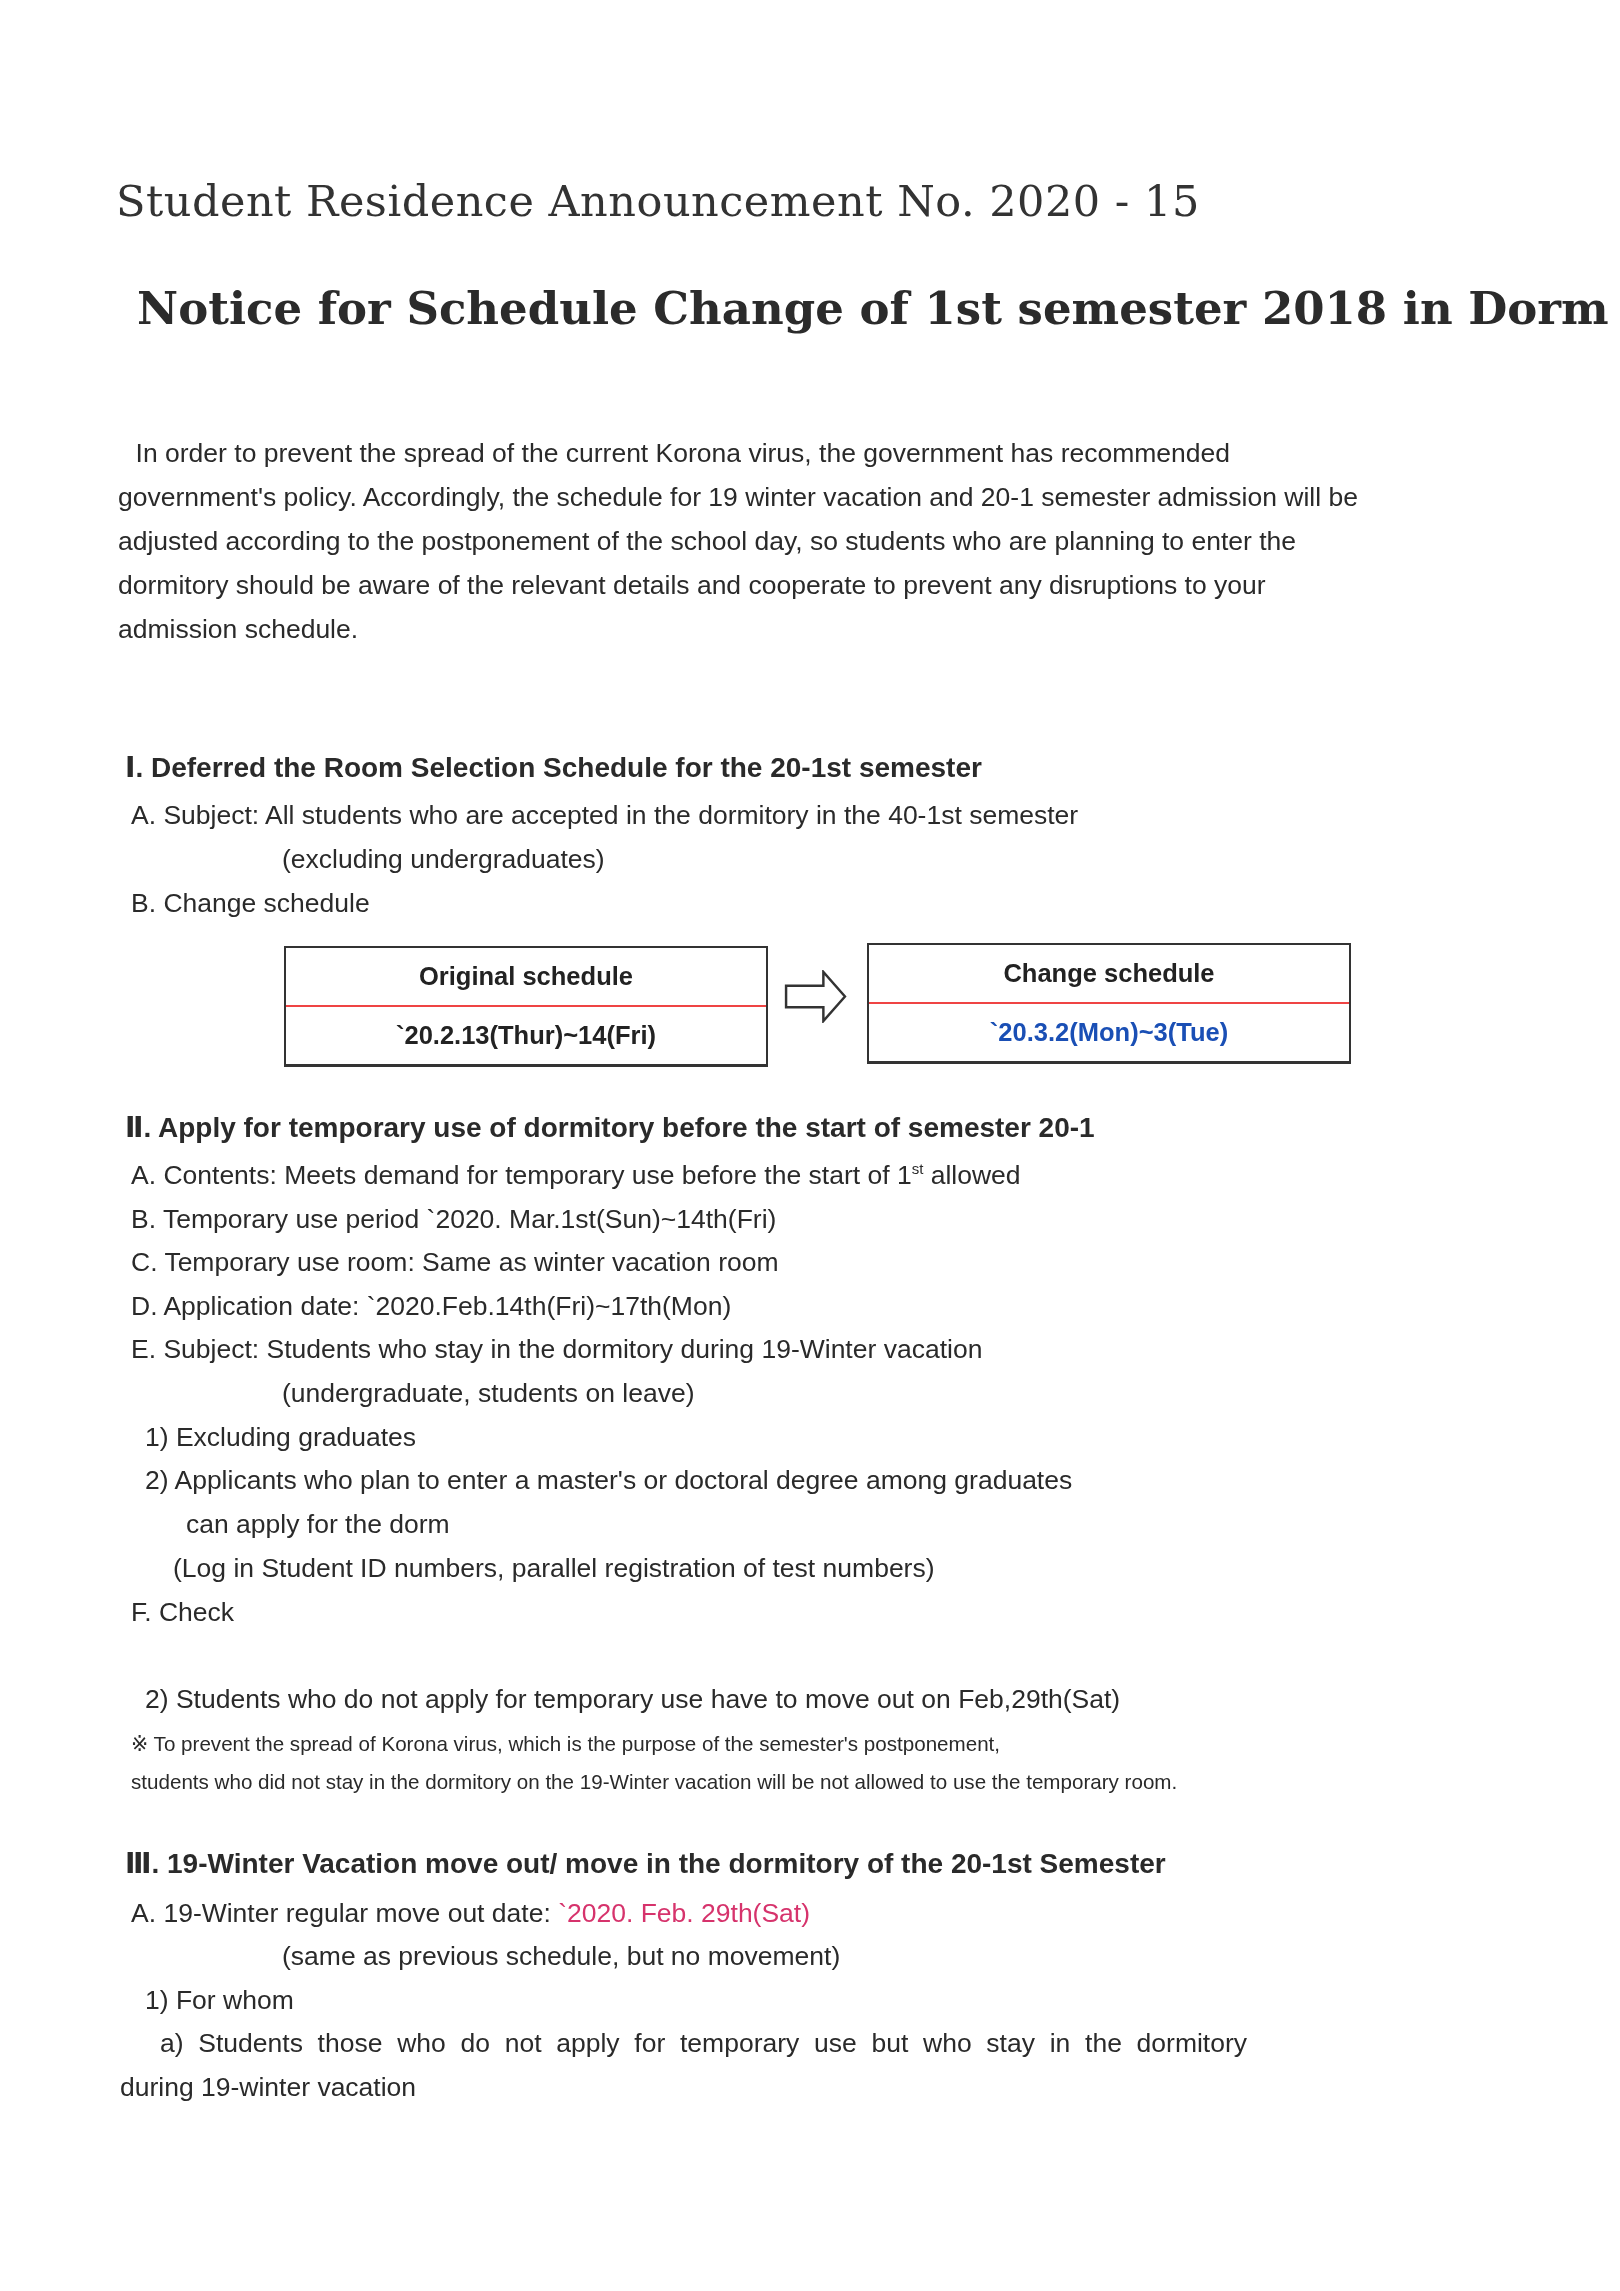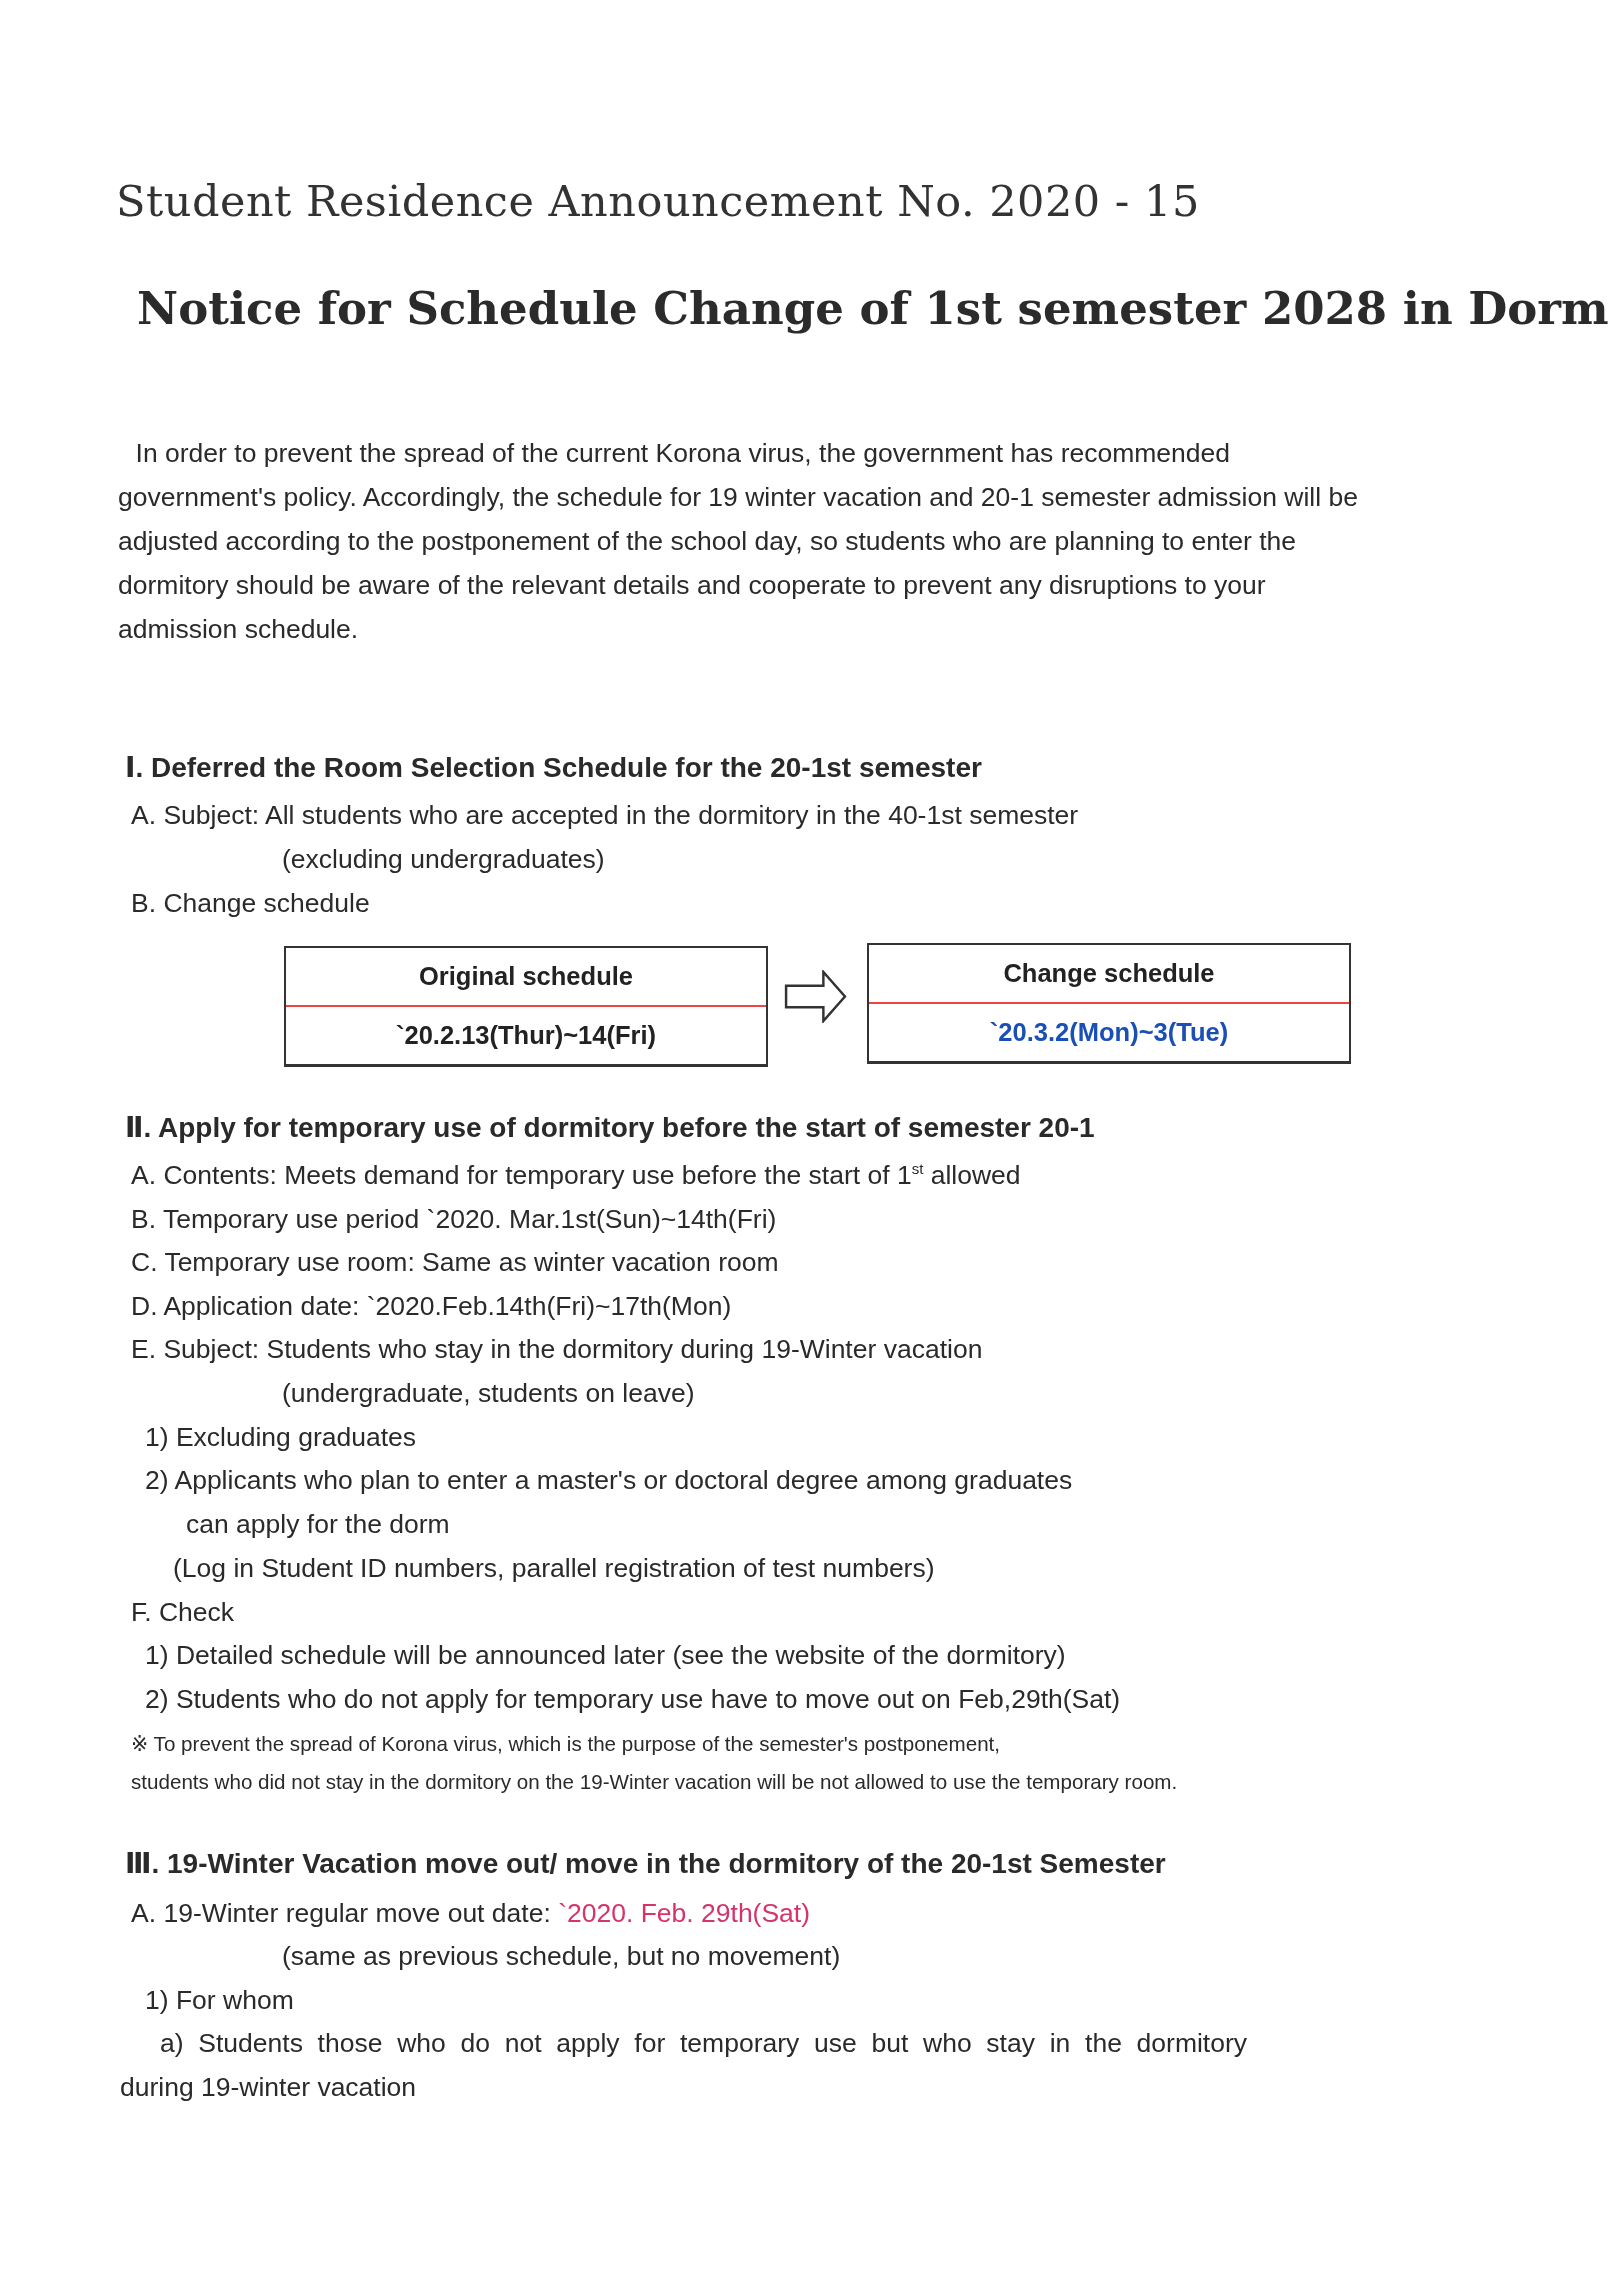--- a/index.html
+++ b/index.html
@@ -26,21 +26,21 @@
   .sched-box .blue { color: #1a4fb5; }
   .arrow { position: absolute; left: 784px; top: 970px; }
   sup { font-size: 15px; }
 </style>
 </head>
 <body>
 
 <div class="page">
 
   <div class="abs serif announce-no">Student Residence Announcement No. 2020  -  15</div>
-  <div class="abs serif doc-title">Notice for Schedule Change of 1st semester 2028 in Dorm</div>
+  <div class="abs serif doc-title">Notice for Schedule Change of 1st semester 2018 in Dorm</div>
 
   <div class="intro sans">
     <div class="first">In order to prevent the spread of the current Korona virus, the government has recommended</div>
     <div>government's policy. Accordingly, the schedule for 19 winter vacation and 20-1 semester admission will be</div>
     <div>adjusted according to the postponement of the school day, so students who are planning to enter the</div>
     <div>dormitory should be aware of the relevant details and cooperate to prevent any disruptions to your</div>
     <div>admission schedule.</div>
   </div>
 
   <div class="abs sans section-head" style="left:125px; top:751px;">Ⅰ. Deferred the Room Selection Schedule for the 20-1st semester</div>
@@ -67,21 +67,20 @@
   <div class="abs sans line" style="left:131px; top:1204px;">B. Temporary use period `2020. Mar.1st(Sun)~14th(Fri)</div>
   <div class="abs sans line" style="left:131px; top:1247px;">C. Temporary use room: Same as winter vacation room</div>
   <div class="abs sans line" style="left:131px; top:1291px;">D. Application date: `2020.Feb.14th(Fri)~17th(Mon)</div>
   <div class="abs sans line" style="left:131px; top:1334px;">E. Subject: Students who stay in the dormitory during 19-Winter vacation</div>
   <div class="abs sans line" style="left:282px; top:1378px;">(undergraduate, students on leave)</div>
   <div class="abs sans line" style="left:145px; top:1422px;">1) Excluding graduates</div>
   <div class="abs sans line" style="left:145px; top:1465px;">2) Applicants who plan to enter a master's or doctoral degree among graduates</div>
   <div class="abs sans line" style="left:186px; top:1509px;">can apply for the dorm</div>
   <div class="abs sans line" style="left:173px; top:1553px;">(Log in Student ID numbers, parallel registration of test numbers)</div>
   <div class="abs sans line" style="left:131px; top:1597px;">F. Check</div>
-  <div class="abs sans line" style="left:145px; top:1640px;">1) Detailed schedule will be announced later (see the website of the dormitory)</div>
   <div class="abs sans line" style="left:145px; top:1684px;">2) Students who do not apply for temporary use have to move out on Feb,29th(Sat)</div>
   <div class="abs sans note" style="left:131px; top:1732px;">※ To prevent the spread of Korona virus, which is the purpose of the semester's postponement,</div>
   <div class="abs sans note" style="left:131px; top:1770px;">students who did not stay in the dormitory on the 19-Winter vacation will be not allowed to use the temporary room.</div>
 
   <div class="abs sans section-head" style="left:125px; top:1847px;">Ⅲ. 19-Winter Vacation move out/ move in the dormitory of the 20-1st Semester</div>
   <div class="abs sans line" style="left:131px; top:1898px;"><span>A. 19-Winter regular move out date: </span><span class="highlight">`2020. Feb. 29th(Sat)</span></div>
   <div class="abs sans line" style="left:282px; top:1941px;">(same as previous schedule, but no movement)</div>
   <div class="abs sans line" style="left:145px; top:1985px;">1) For whom</div>
   <div class="abs sans line" style="left:160px; top:2028px; width:1338px; white-space:pre;">a)  Students  those  who  do  not  apply  for  temporary  use  but  who  stay  in  the  dormitory</div>
   <div class="abs sans line" style="left:120px; top:2072px;">during 19-winter vacation</div>

